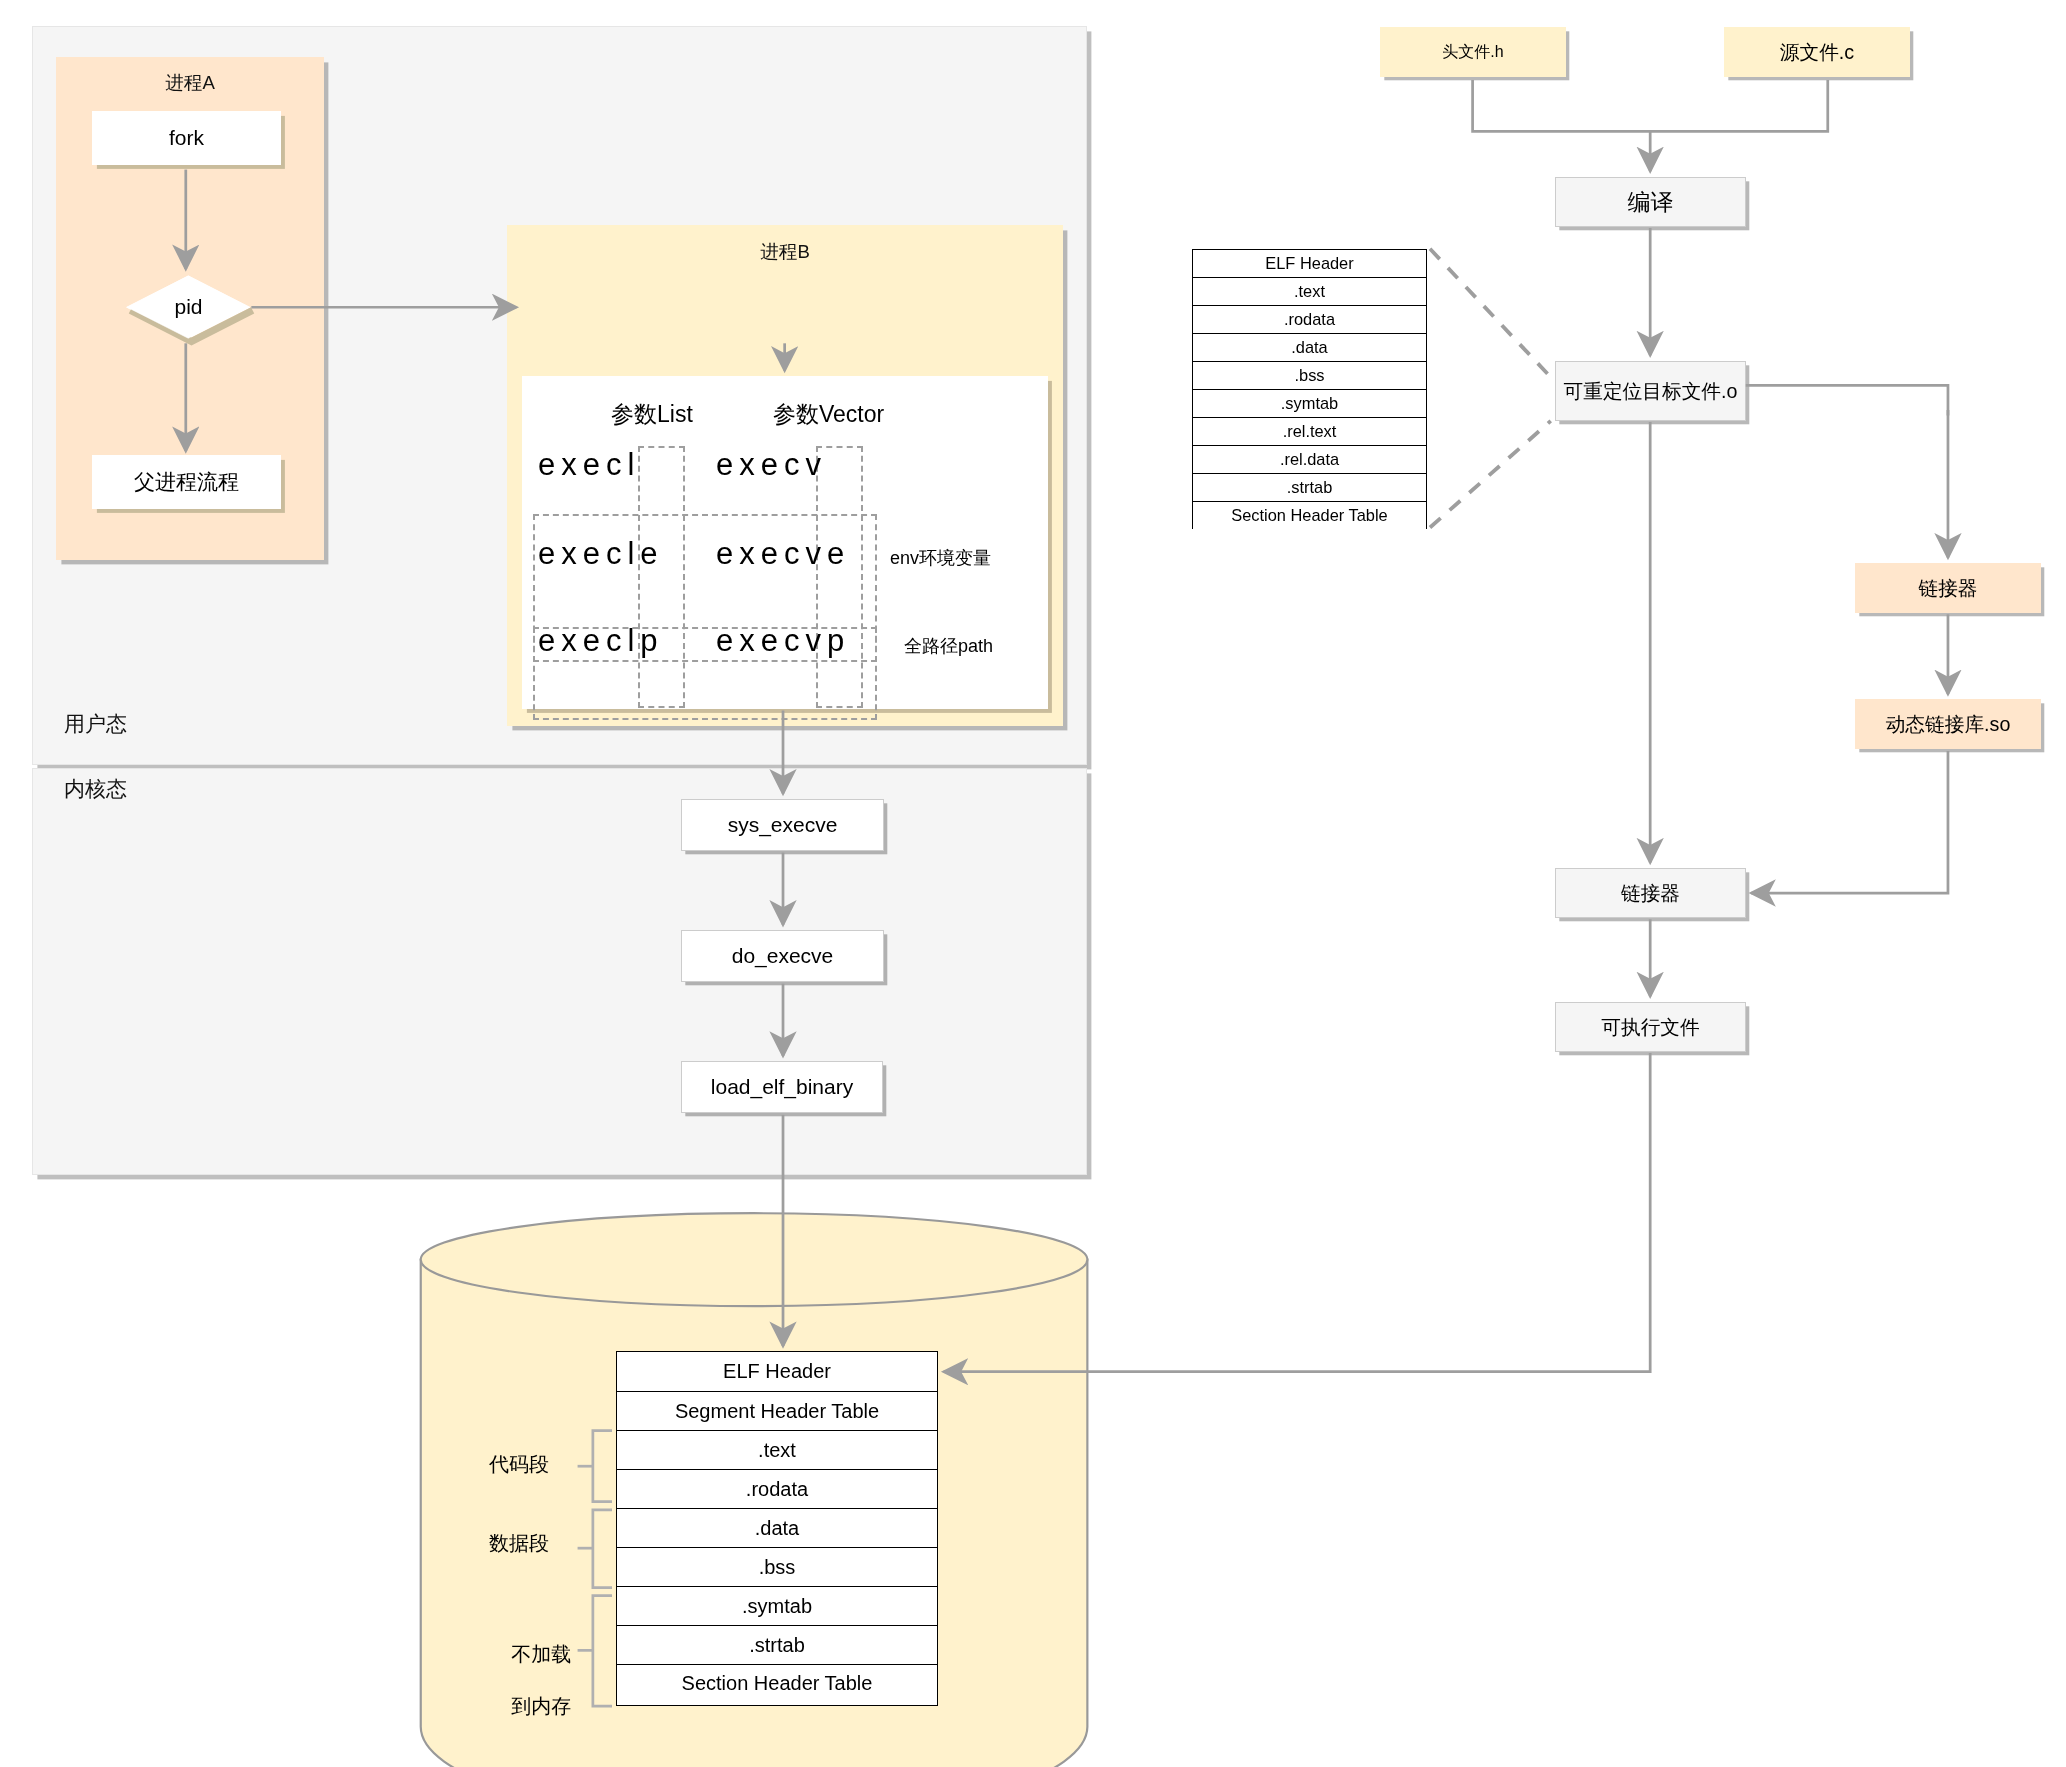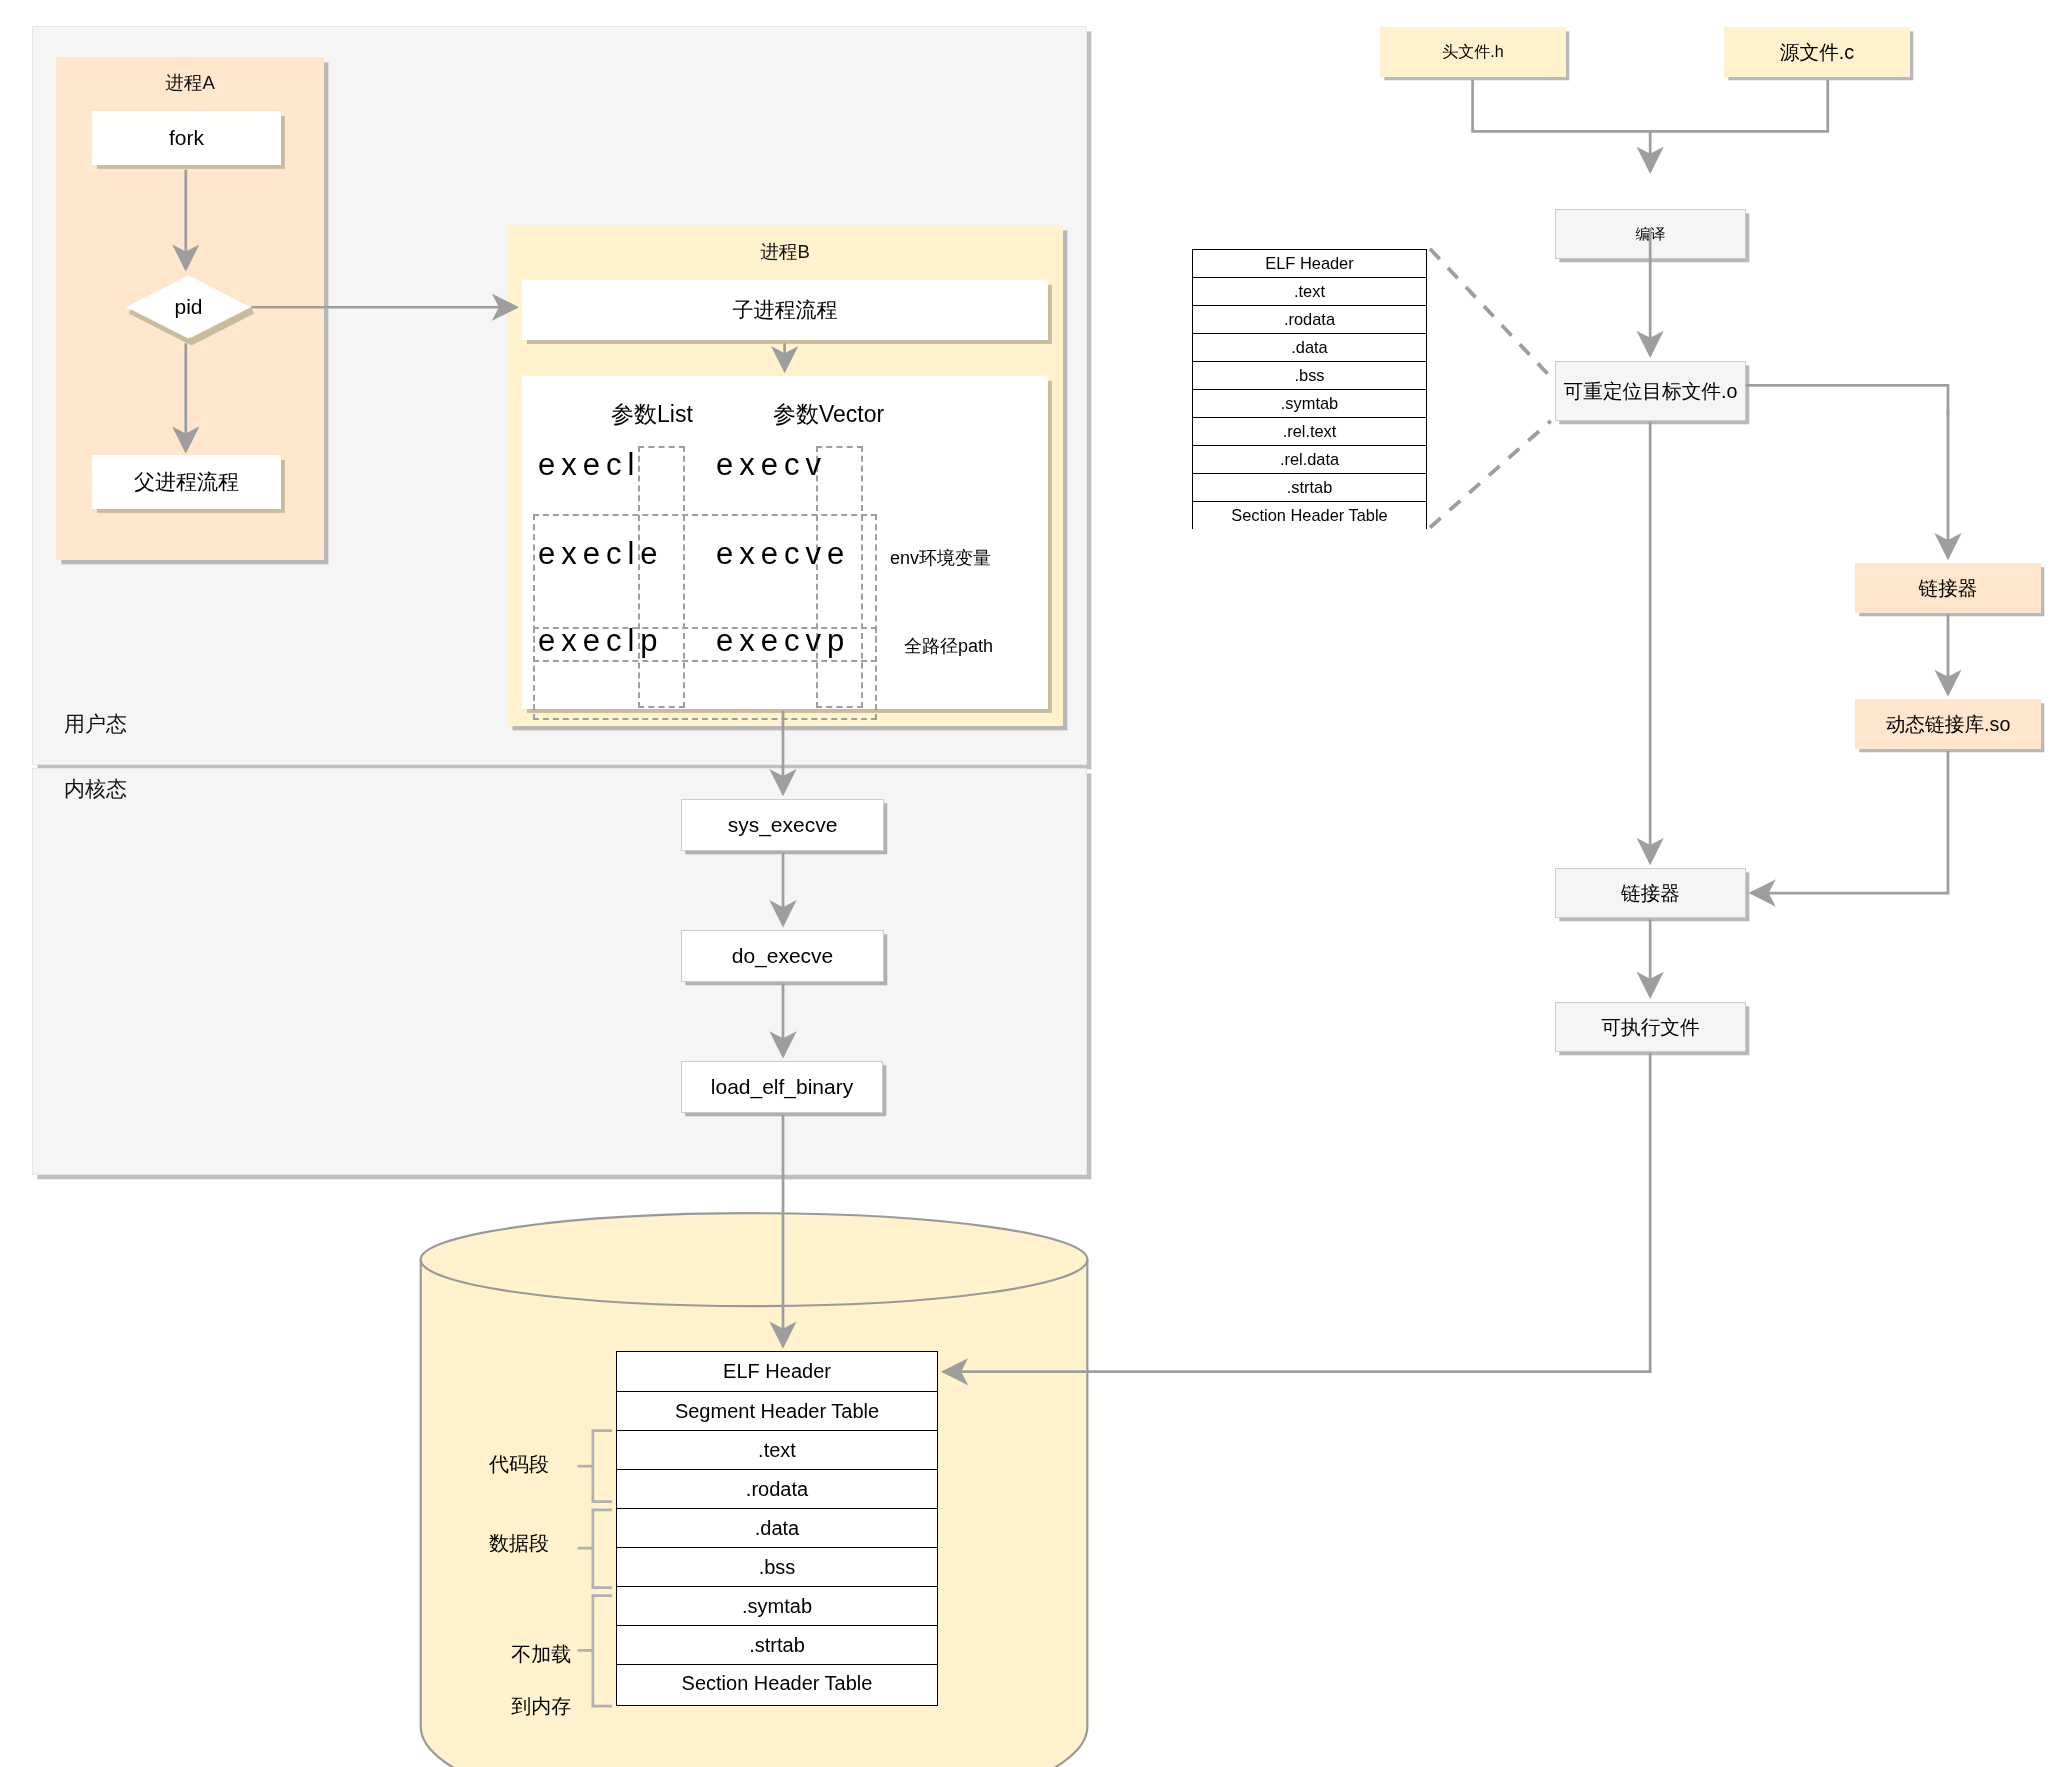--- a/index.html
+++ b/index.html
@@ -81,21 +81,20 @@
       <polygon points="114,5 226,62 114,119 2,62" fill="#ffffff" stroke="#ffffff" stroke-width="1"></polygon>
     </svg>
     <div class="abs" style="left:0;top:0;width:125px;height:68px;display:flex;align-items:center;justify-content:center;font-size:21px;">pid</div>
   </div>
 
   <div class="wbox" style="left:92px;top:455px;width:189px;height:54px;font-size:21px;">父进程流程</div>
 
   <div class="panel panel-yellow" style="left:507px;top:225px;width:556px;height:501px;"></div>
   <div class="panel-title" style="left:507px;top:239px;width:556px;">进程B</div>
 
-  <div class="wbox" style="left:522px;top:280px;width:526px;height:60px;font-size:21px;">子进程流程</div>
 
   <div class="wbox" style="left:522px;top:376px;width:526px;height:333px;"></div>
 
   <div class="collbl" style="left:611px;top:399px;">参数List</div>
   <div class="collbl" style="left:773px;top:399px;">参数Vector</div>
 
   <div class="dbox" style="left:638px;top:446px;width:47px;height:262px;"></div>
   <div class="dbox" style="left:816px;top:446px;width:47px;height:262px;"></div>
   <div class="dbox" style="left:533px;top:514px;width:344px;height:148px;"></div>
   <div class="dbox" style="left:533px;top:627px;width:344px;height:93px;"></div>
@@ -111,21 +110,21 @@
   <div class="execname" style="left:716px;top:623px;">execvp</div>
   <div class="smalllbl" style="left:904px;top:634px;">全路径path</div>
 
   <div class="node white" style="left:681px;top:799px;width:203px;height:52px;font-size:21px;">sys_execve</div>
   <div class="node white" style="left:681px;top:930px;width:203px;height:52px;font-size:21px;">do_execve</div>
   <div class="node white" style="left:681px;top:1061px;width:202px;height:52px;font-size:21px;">load_elf_binary</div>
 
   <div class="node yellow" style="left:1380px;top:27px;width:186px;height:50px;font-size:16px;">头文件.h</div>
   <div class="node yellow" style="left:1724px;top:27px;width:186px;height:50px;font-size:19.7px;">源文件.c</div>
 
-  <div class="node gray" style="left:1555px;top:177px;width:191px;height:50px;font-size:15px;margin-top:32px;">编译</div>
+  <div class="node gray" style="left:1555px;top:177px;width:191px;height:50px;font-size:23px;">编译</div>
 
   <div class="node gray" style="left:1555px;top:361px;width:191px;height:60px;font-size:19.7px;flex-direction:row;">
     <span>可重定位</span>
     <span>目标文件.o</span>
   </div>
 
   <div class="node peach" style="left:1855px;top:563px;width:186px;height:50px;font-size:19.7px;">链接器</div>
   <div class="node peach" style="left:1855px;top:699px;width:186px;height:50px;font-size:19.7px;">动态链接库.so</div>
 
   <div class="node gray" style="left:1555px;top:868px;width:191px;height:50px;font-size:19.7px;">链接器</div>

